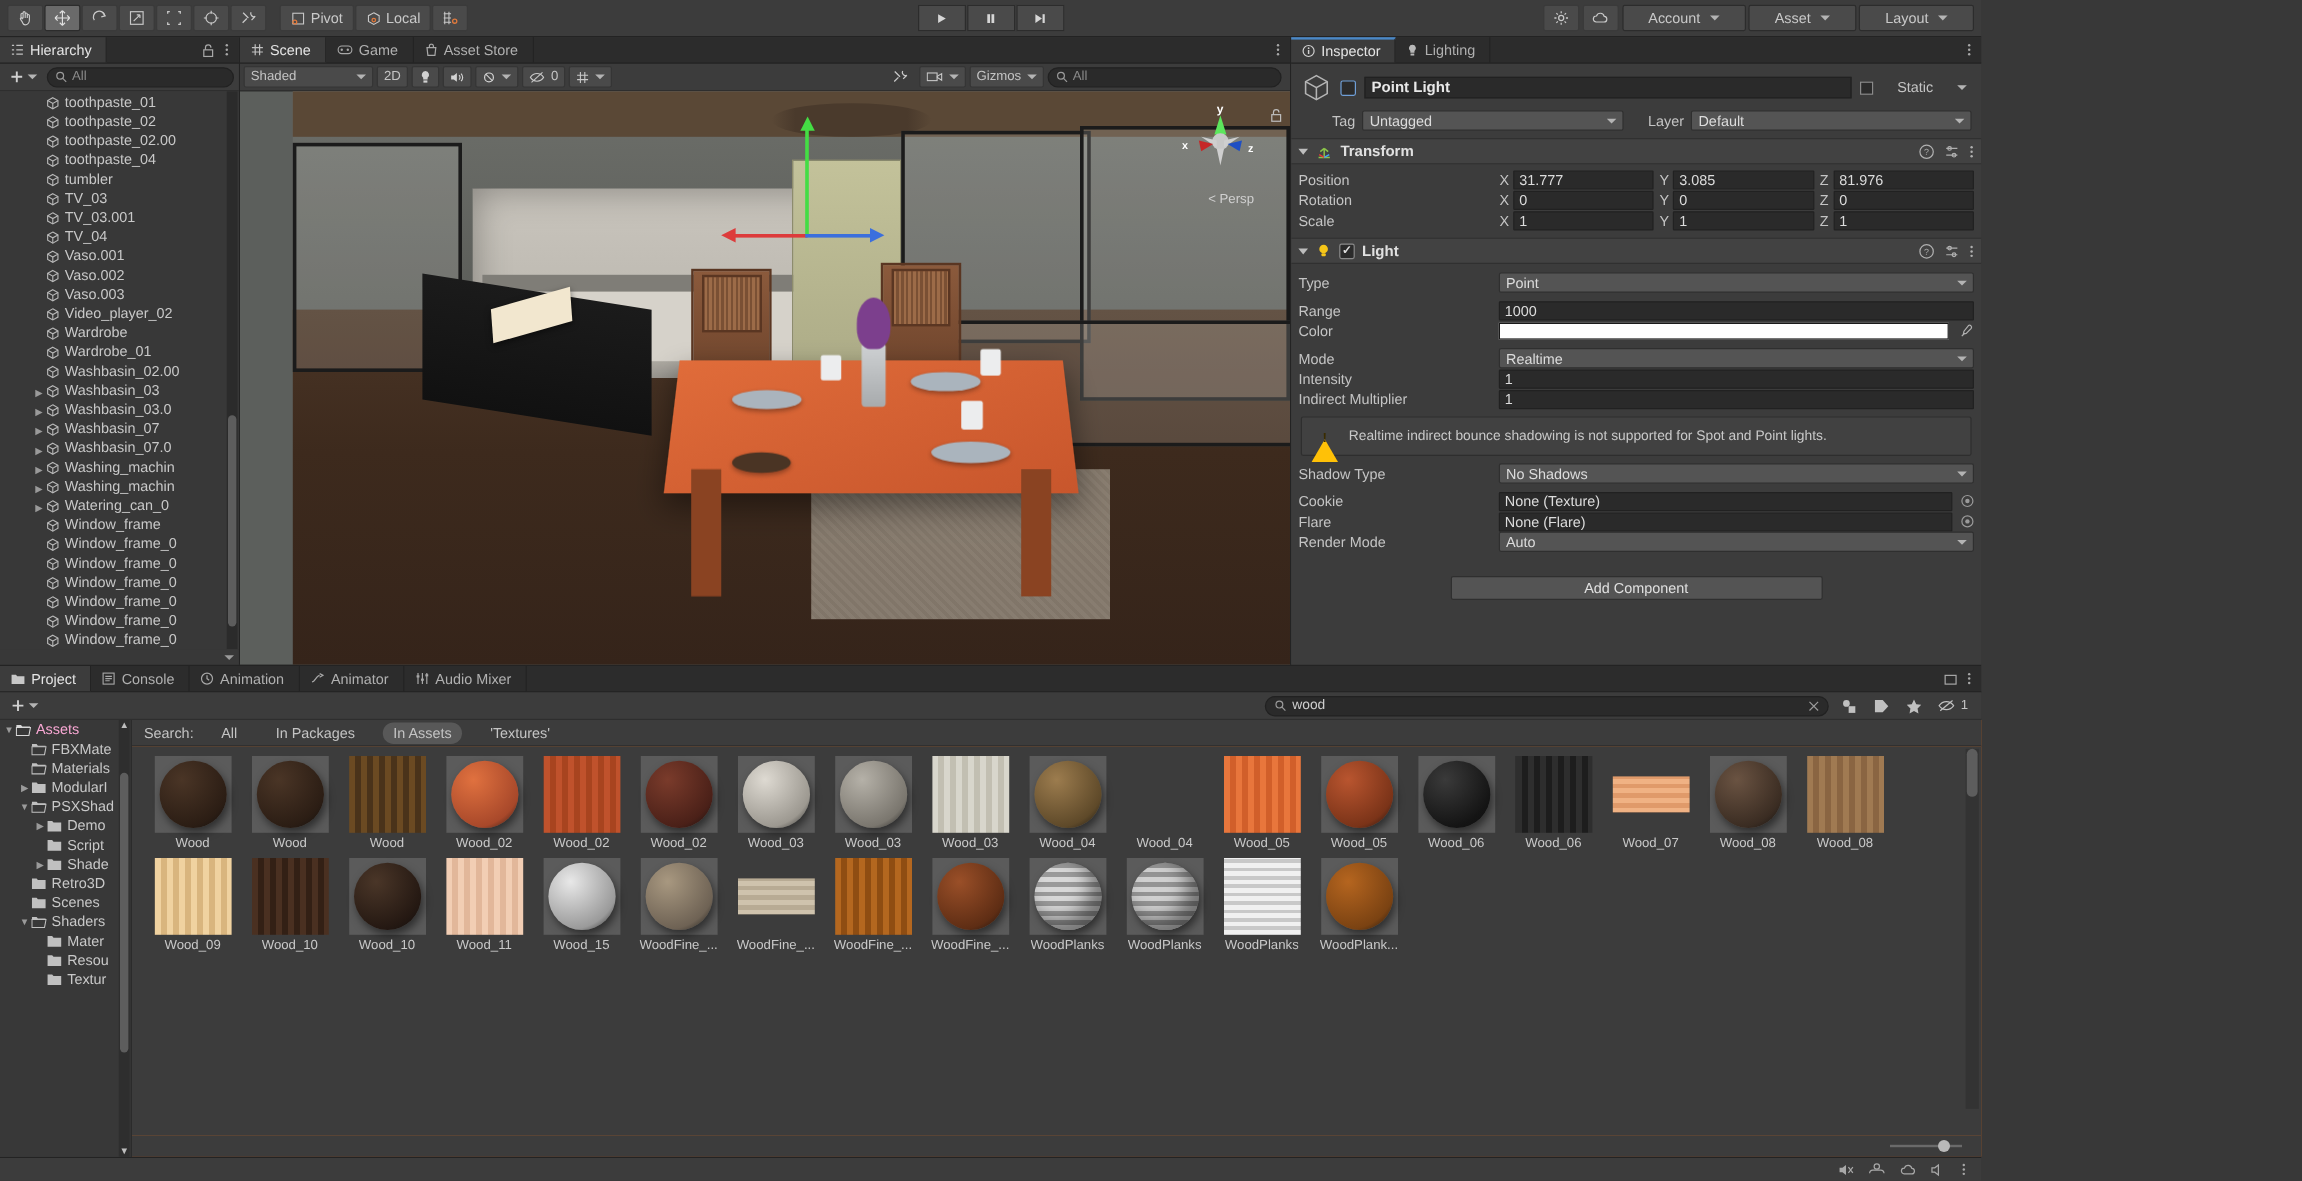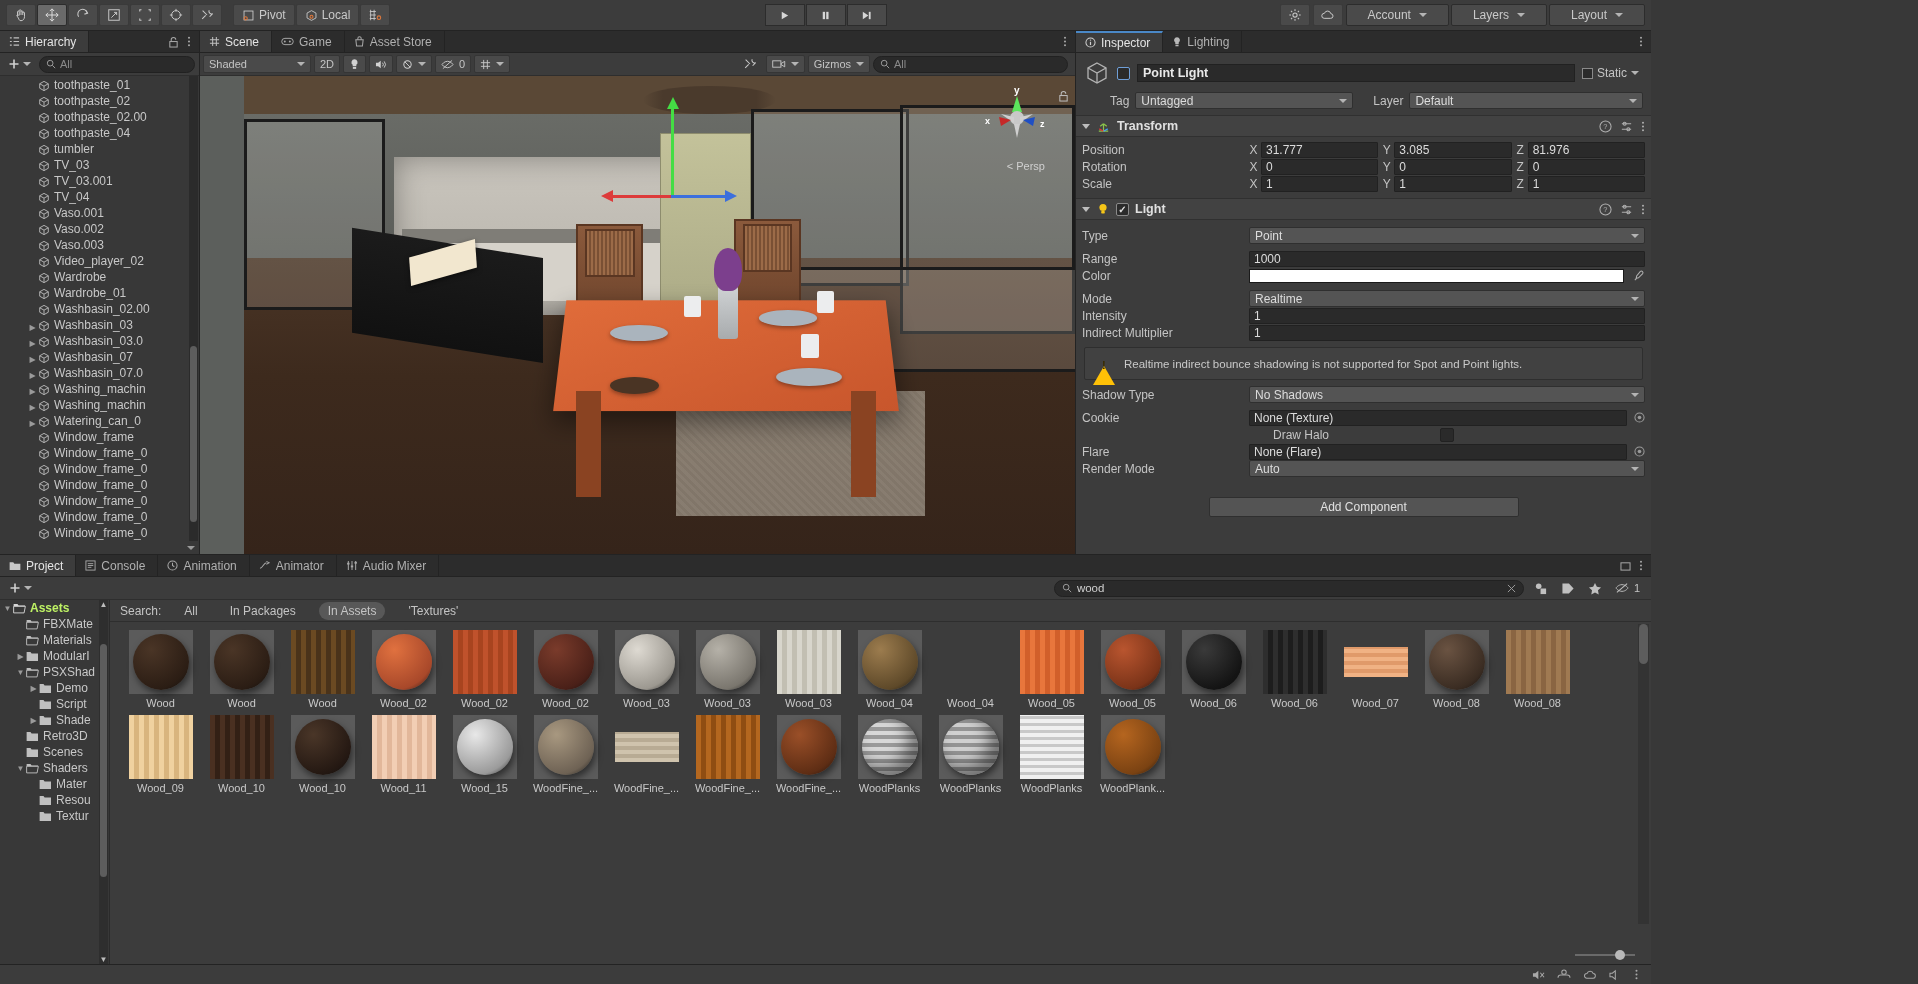--- a/index.html
+++ b/index.html
@@ -170,21 +170,21 @@
   .insp-body { flex:1; overflow:hidden; }
   .obj-header { display:flex; align-items:center; gap:7px; padding:7px 8px 4px 8px; }
   .cube-ico { width:26px; height:26px; position:relative; }
   .chk {
     width:13px;height:13px;border:1px solid #6f9fd8; background:#2b2b2b; border-radius:2px;
   }
   .nameinput {
     flex:1; height:18px; background:#2a2a2a; border:1px solid #212121;
     display:flex; align-items:center; padding:0 5px; font-weight:bold; color:#e8e8e8; font-size:12.5px;
   }
-  .static-box { display:flex; align-items:center; gap:4px; font-size:12px; color:#c4c4c4; padding-right:4px;}
+  .static-box { display:flex; align-items:center; gap:20px; font-size:12px; color:#c4c4c4; padding-right:4px;}
   .tagrow { display:flex; align-items:center; gap:6px; padding:2px 8px 6px 34px; font-size:12px; }
   .lbl { color:#c4c4c4; }
   .dd {
     height:17px; background:#545454; border:1px solid #2f2f2f; border-radius:2px;
     display:flex; align-items:center; justify-content:space-between; padding:0 5px;
     color:#dcdcdc; font-size:12px;
   }
   .compo-header {
     height:22px; background:#424242; border-top:1px solid #303030; border-bottom:1px solid #303030;
     display:flex; align-items:center; gap:6px; padding:0 6px; font-weight:bold; color:#e0e0e0; font-size:12.5px;
@@ -347,21 +347,21 @@
       <div class="tbtn flat">
         <svg width="15" height="14" viewBox="0 0 18 16">
             <path d="M5 12a3 3 0 01.3-6A4 4 0 0113 6.4 2.8 2.8 0 0112.6 12z" fill="none" stroke="#c9c9c9" stroke-width="1.2"></path>
           </svg>
       </div>
       <div class="dropbtn">
         <span>Account</span>
           <span class="caret"></span>
       </div>
       <div class="dropbtn">
-        <span>Layers</span>
+        <span>Asset</span>
           <span class="caret"></span>
       </div>
       <div class="dropbtn" style="min-width:96px">
         <span>Layout</span>
           <span class="caret"></span>
       </div>
     </div>
   </div>
 
   <div class="middle">
@@ -1154,24 +1154,20 @@
             <span class="pname">Cookie</span>
             <div class="ibox">
                 <span>None (Texture)</span>
               </div>
             <svg width="11" height="11" viewBox="0 0 12 12" style="margin-left:3px">
                 <circle cx="6" cy="6" r="5" fill="none" stroke="#9a9a9a" stroke-width="1.1"></circle>
                 <circle cx="6" cy="6" r="2" fill="#9a9a9a"></circle>
               </svg>
           </div>
           <div class="prow">
-            <span class="pname">Draw Halo</span>
-            <span style="width:14px;height:14px;background:#2a2a2a;border:1px solid #212121;border-radius:2px"></span>
-          </div>
-          <div class="prow">
             <span class="pname">Flare</span>
             <div class="ibox">
                 <span>None (Flare)</span>
               </div>
             <svg width="11" height="11" viewBox="0 0 12 12" style="margin-left:3px">
                 <circle cx="6" cy="6" r="5" fill="none" stroke="#9a9a9a" stroke-width="1.1"></circle>
                 <circle cx="6" cy="6" r="2" fill="#9a9a9a"></circle>
               </svg>
           </div>
           <div class="prow">
@@ -1287,21 +1283,21 @@
 
     <div class="proj-main">
       <div class="proj-tree" id="project-tree">
           <div class="trow">
             <span style="width:2px"></span>
             <span class="tw">▼</span>
             <span class="folder"><svg width="13" height="11" viewBox="0 0 14 12">
                 <path d="M0.6 1.2h4.2l1.2 1.4H13v1H0.6z" fill="#d8d8d8"></path>
                 <path d="M0.6 3.6h12.8l-1.4 7.2H0.6z" fill="none" stroke="#d8d8d8" stroke-width="1"></path>
               </svg></span>
-            <span style="font-weight:bold;color:#bef264">Assets</span>
+            <span style="font-weight:normal;color:#f9a8d4">Assets</span>
           </div>
           <div class="trow">
             <span style="width:15px"></span>
             <span class="tw"></span>
             <span class="folder"><svg width="13" height="11" viewBox="0 0 14 12">
                 <path d="M0.6 1.2h4.2l1.2 1.4H13v1H0.6z" fill="#c0c0c0"></path>
                 <path d="M0.6 3.6h12.8l-1.4 7.2H0.6z" fill="none" stroke="#c0c0c0" stroke-width="1"></path>
               </svg></span>
             <span style="">FBXMate</span>
           </div>

